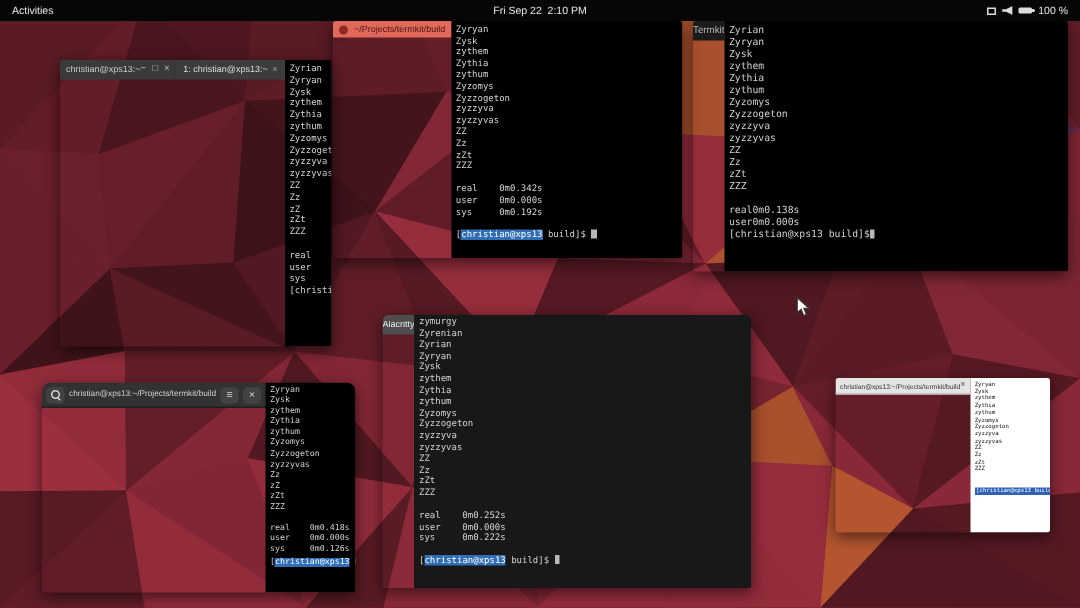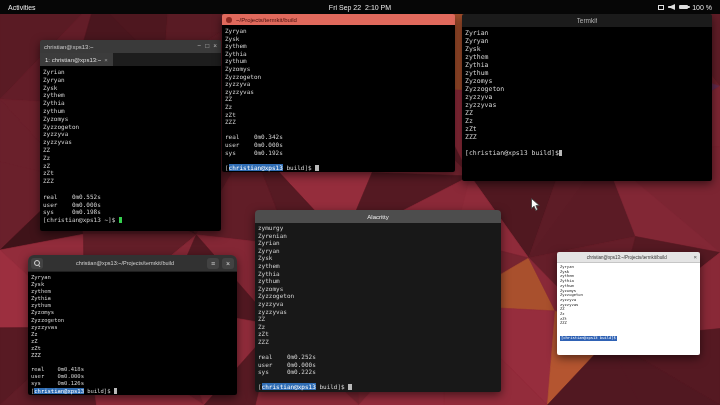--- a/index.html
+++ b/index.html
@@ -20,21 +20,21 @@
   }
   #topbar .tb-center{position:absolute;left:50%;transform:translateX(-50%);white-space:pre;}
   #topbar .tb-right{display:flex;align-items:center;gap:4px;}
   .net-icon{display:inline-block;width:6px;height:5px;border:1px solid #ddd;box-sizing:border-box;}
   .vol-icon{display:inline-block;width:7px;height:6px;background:#ddd;
     clip-path:polygon(0 35%,35% 35%,100% 0,100% 100%,35% 65%,0 65%);}
   .bat-icon{position:relative;display:inline-block;width:9px;height:4.5px;background:#ddd;border-radius:1px;}
   .bat-icon::after{content:"";position:absolute;right:-1.5px;top:1px;width:1.5px;height:2.5px;background:#ddd;border-radius:0 1px 1px 0;}
 
   
-  .win{position:absolute;z-index:10;box-shadow:0 3px 10px rgba(0,0,0,.55);display:flex;flex-direction:column;box-sizing:border-box;border-radius:2px;overflow:hidden;}
+  .win{position:absolute;z-index:10;box-shadow:0 3px 10px rgba(0,0,0,.55);display:flex;flex-direction:row;box-sizing:border-box;border-radius:2px;overflow:hidden;}
   .titlebar{display:flex;align-items:center;box-sizing:border-box;flex:0 0 auto;}
   .tb-title{overflow:hidden;white-space:nowrap;text-overflow:ellipsis;}
   .winbtns{margin-left:auto;display:flex;align-items:center;gap:4px;}
   .winbtn{cursor:default;line-height:1;}
   .term-body{flex:1 1 auto;background:#000;color:#d2d2d2;
     font-family:"DejaVu Sans Mono","Liberation Mono",monospace;
     padding:2px 3px;box-sizing:border-box;overflow:hidden;}
   .tline{white-space:pre;}
   .sel{background:#2f6db4;color:#fff;}
   .cursor{display:inline-block;width:3.5px;height:6px;background:#b9b9b9;vertical-align:-1px;}
@@ -276,20 +276,22 @@
         <div class="tline">Zyzzogeton</div>
         <div class="tline">zyzzyva</div>
         <div class="tline">zyzzyvas</div>
         <div class="tline">ZZ</div>
         <div class="tline">Zz</div>
         <div class="tline">zZt</div>
         <div class="tline">ZZZ</div>
       </div>
     <div class="tline">&nbsp;</div>
     <div>
+        <div class="tline">real0m0.138s</div>
+        <div class="tline">user0m0.000s</div>
       </div>
     <div class="prompt"><span>[christian@xps13 build]$</span><span class="cursor"></span></div>
   </div>
 </section>
 
 <section class="win" id="win-bl">
   <div class="titlebar">
     <span class="hb-btn">
         <span class="mag"></span>
       </span>

